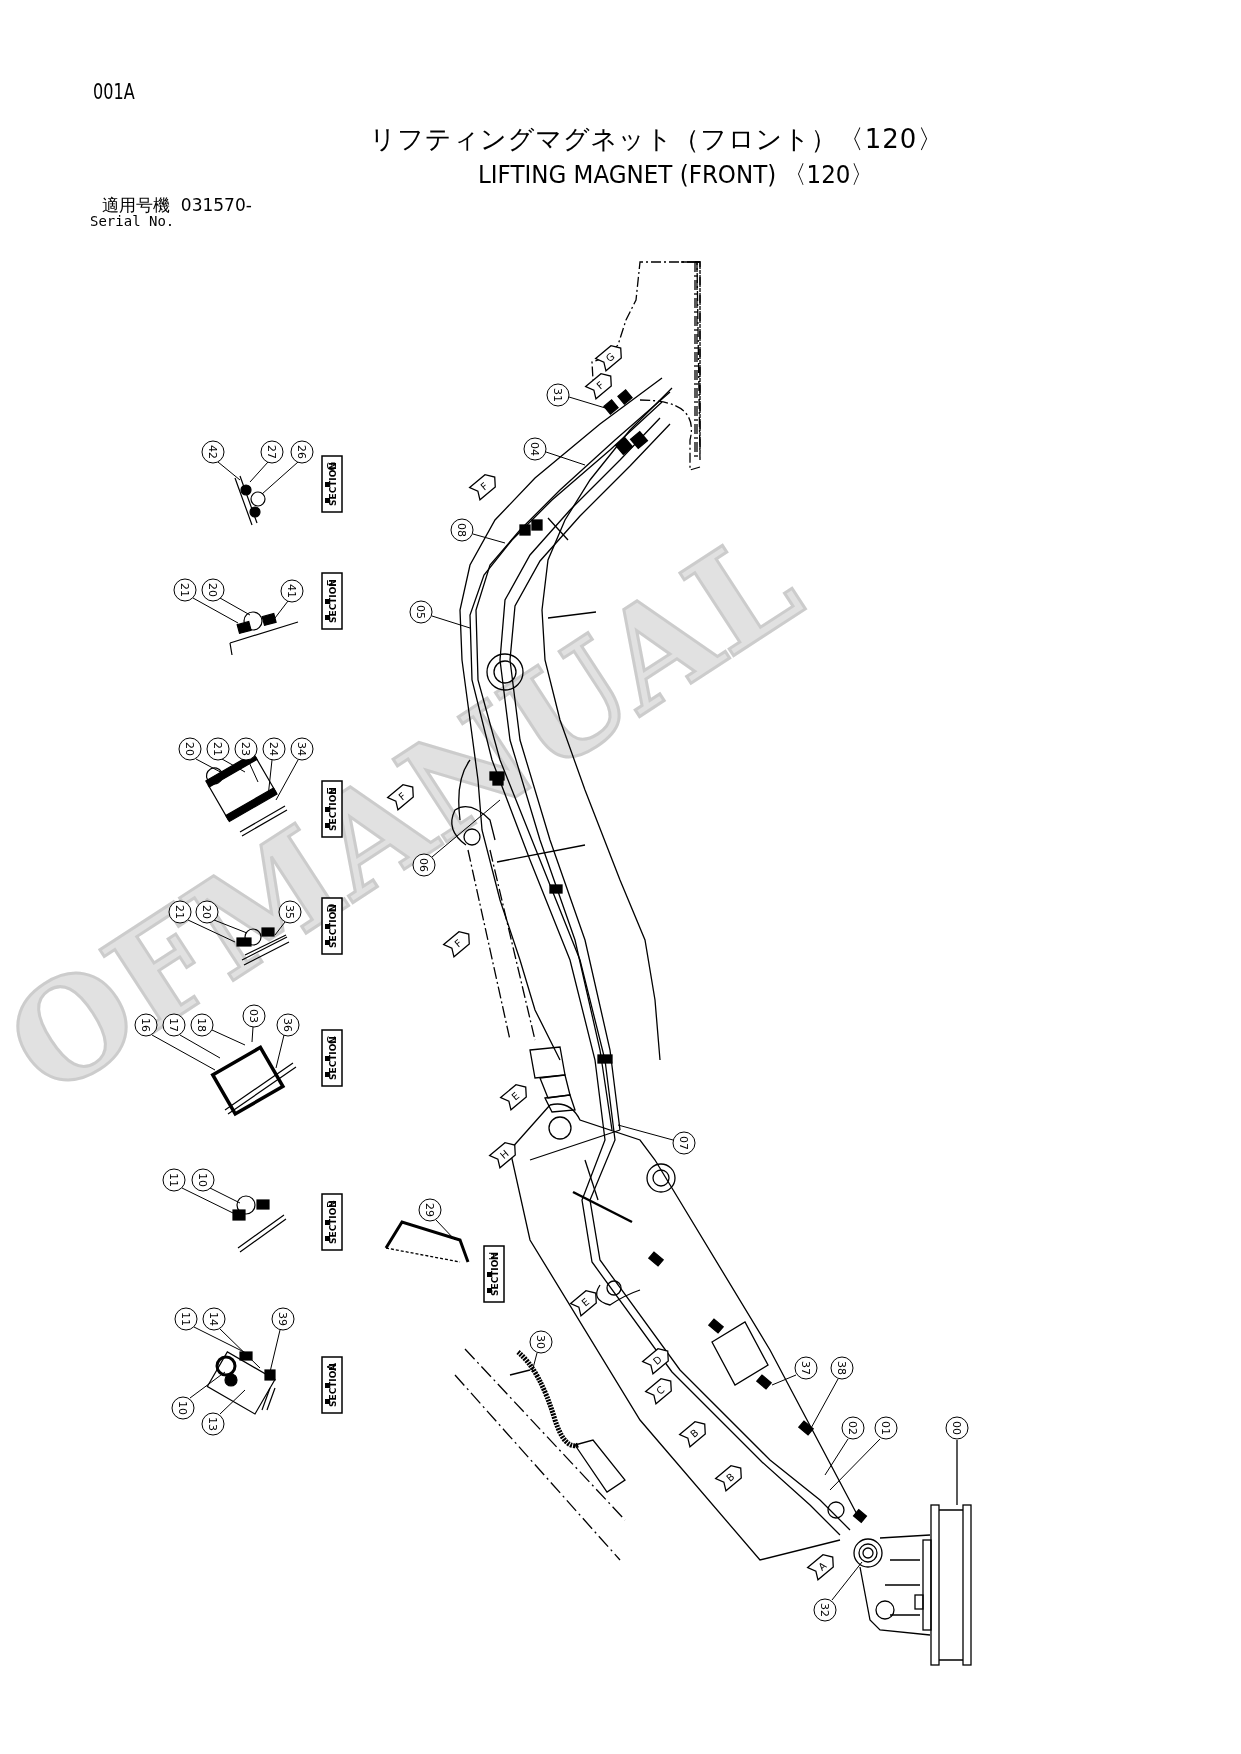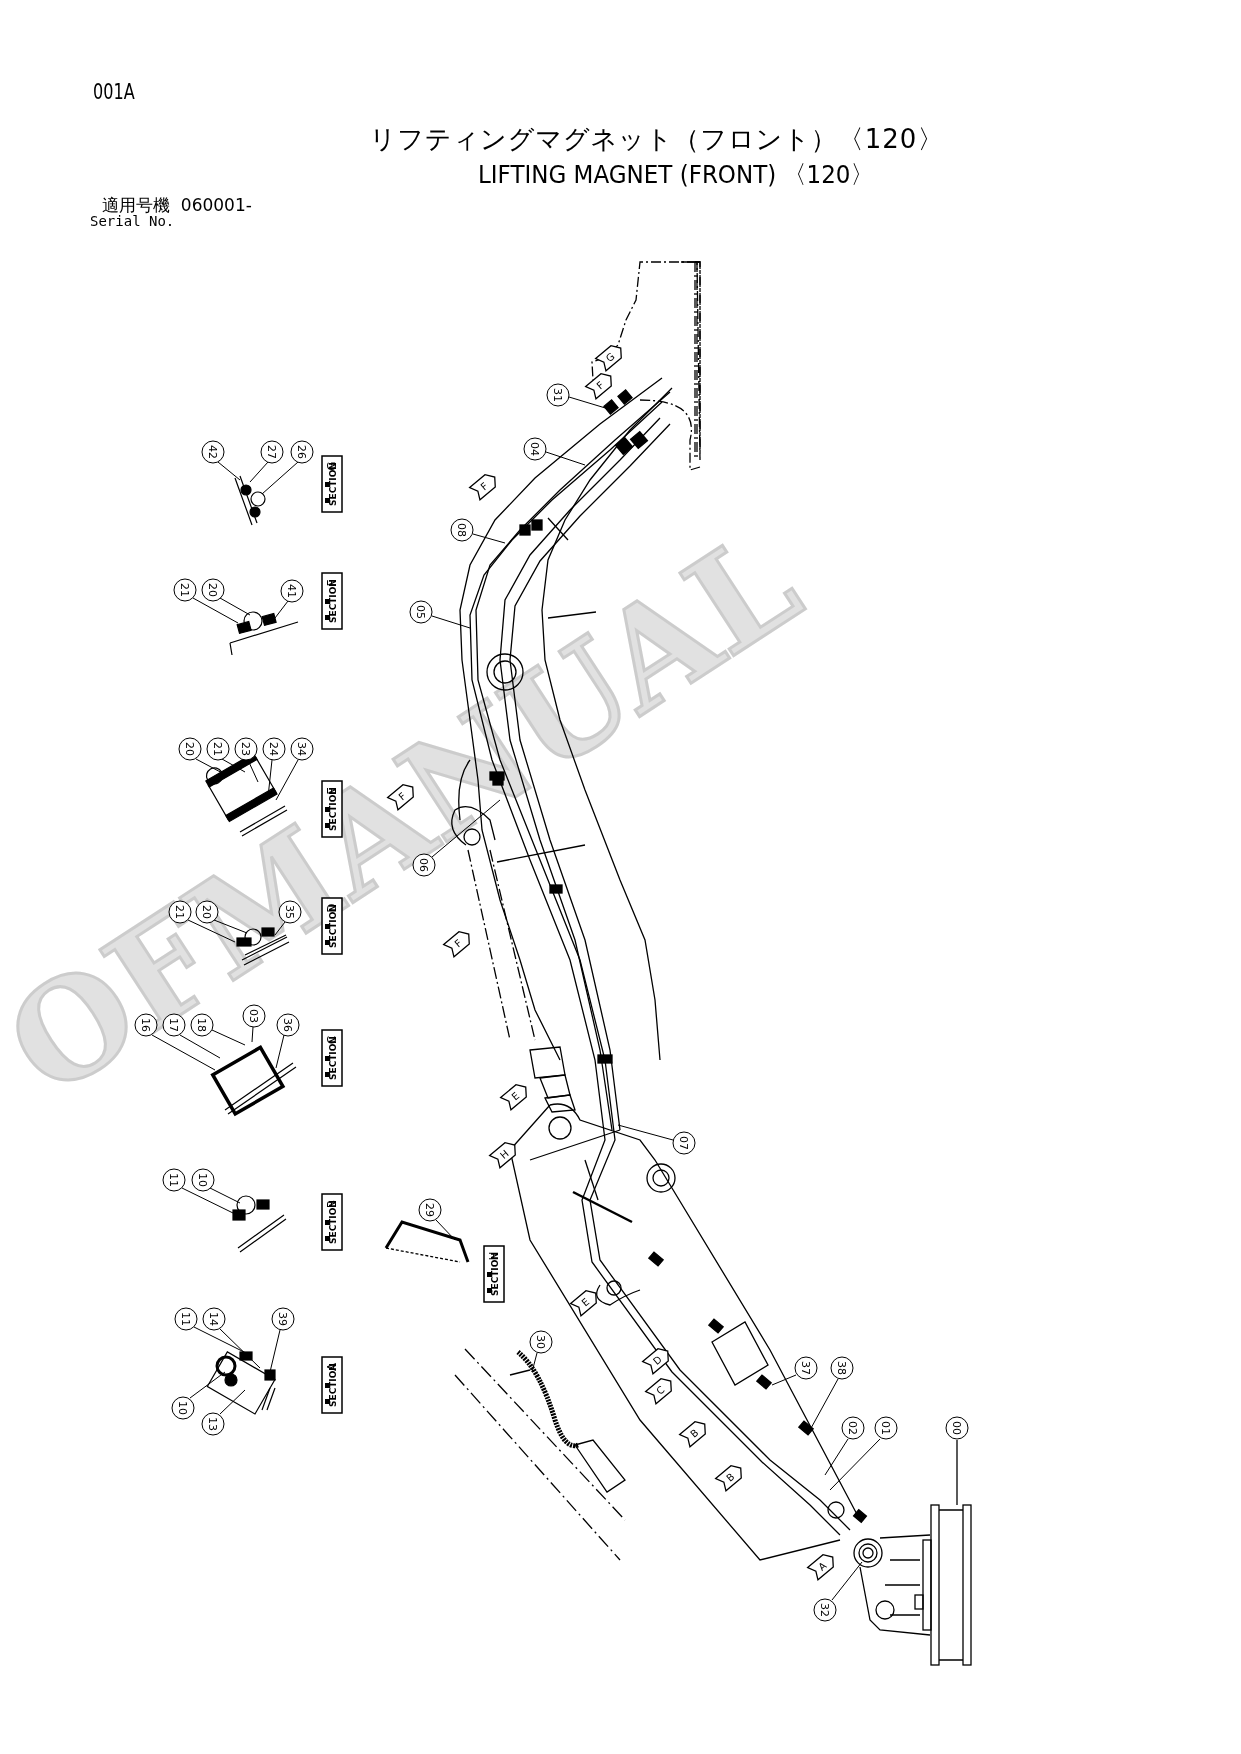--- a/index.html
+++ b/index.html
@@ -14,21 +14,21 @@
   .sec { font-family:"DejaVu Sans", sans-serif; font-size:9px; font-weight:bold; }
   .wm { font-family:"DejaVu Serif", serif; font-weight:bold; font-size:135px; fill:#dcdcdc; stroke:#c4c4c4; stroke-width:3; opacity:0.85; }
 </style>
 </head>
 <body>
 
 <div id="page-code" class="abs">001A</div>
 <div id="title-jp" class="abs">リフティングマグネット（フロント）〈120〉</div>
 <div id="title-en" class="abs">LIFTING MAGNET (FRONT) 〈120〉</div>
 <div id="serial-jp" class="abs">
-  <span>適用号機</span>&nbsp;&nbsp;<span>060001-</span>
+  <span>適用号機</span>&nbsp;&nbsp;<span>031570-</span>
 </div>
 <div id="serial-en" class="abs">Serial No.</div>
 
 <svg id="drawing" width="1241" height="1754" viewBox="0 0 1241 1754" xmlns="http://www.w3.org/2000/svg">
 
   <g transform="rotate(-33 450 780)">
     <text class="wm" x="-60" y="830">OFMANUAL</text>
   </g>
 
   <g fill="none" stroke="#000" stroke-width="1.3">

